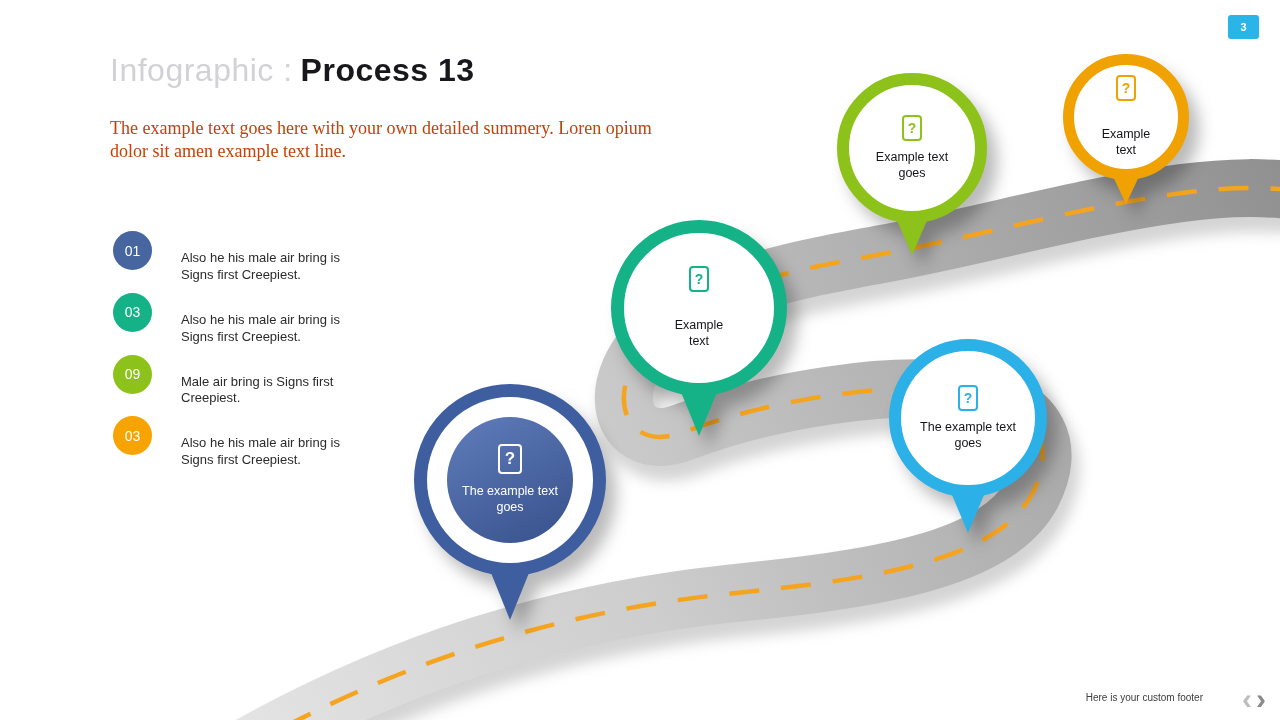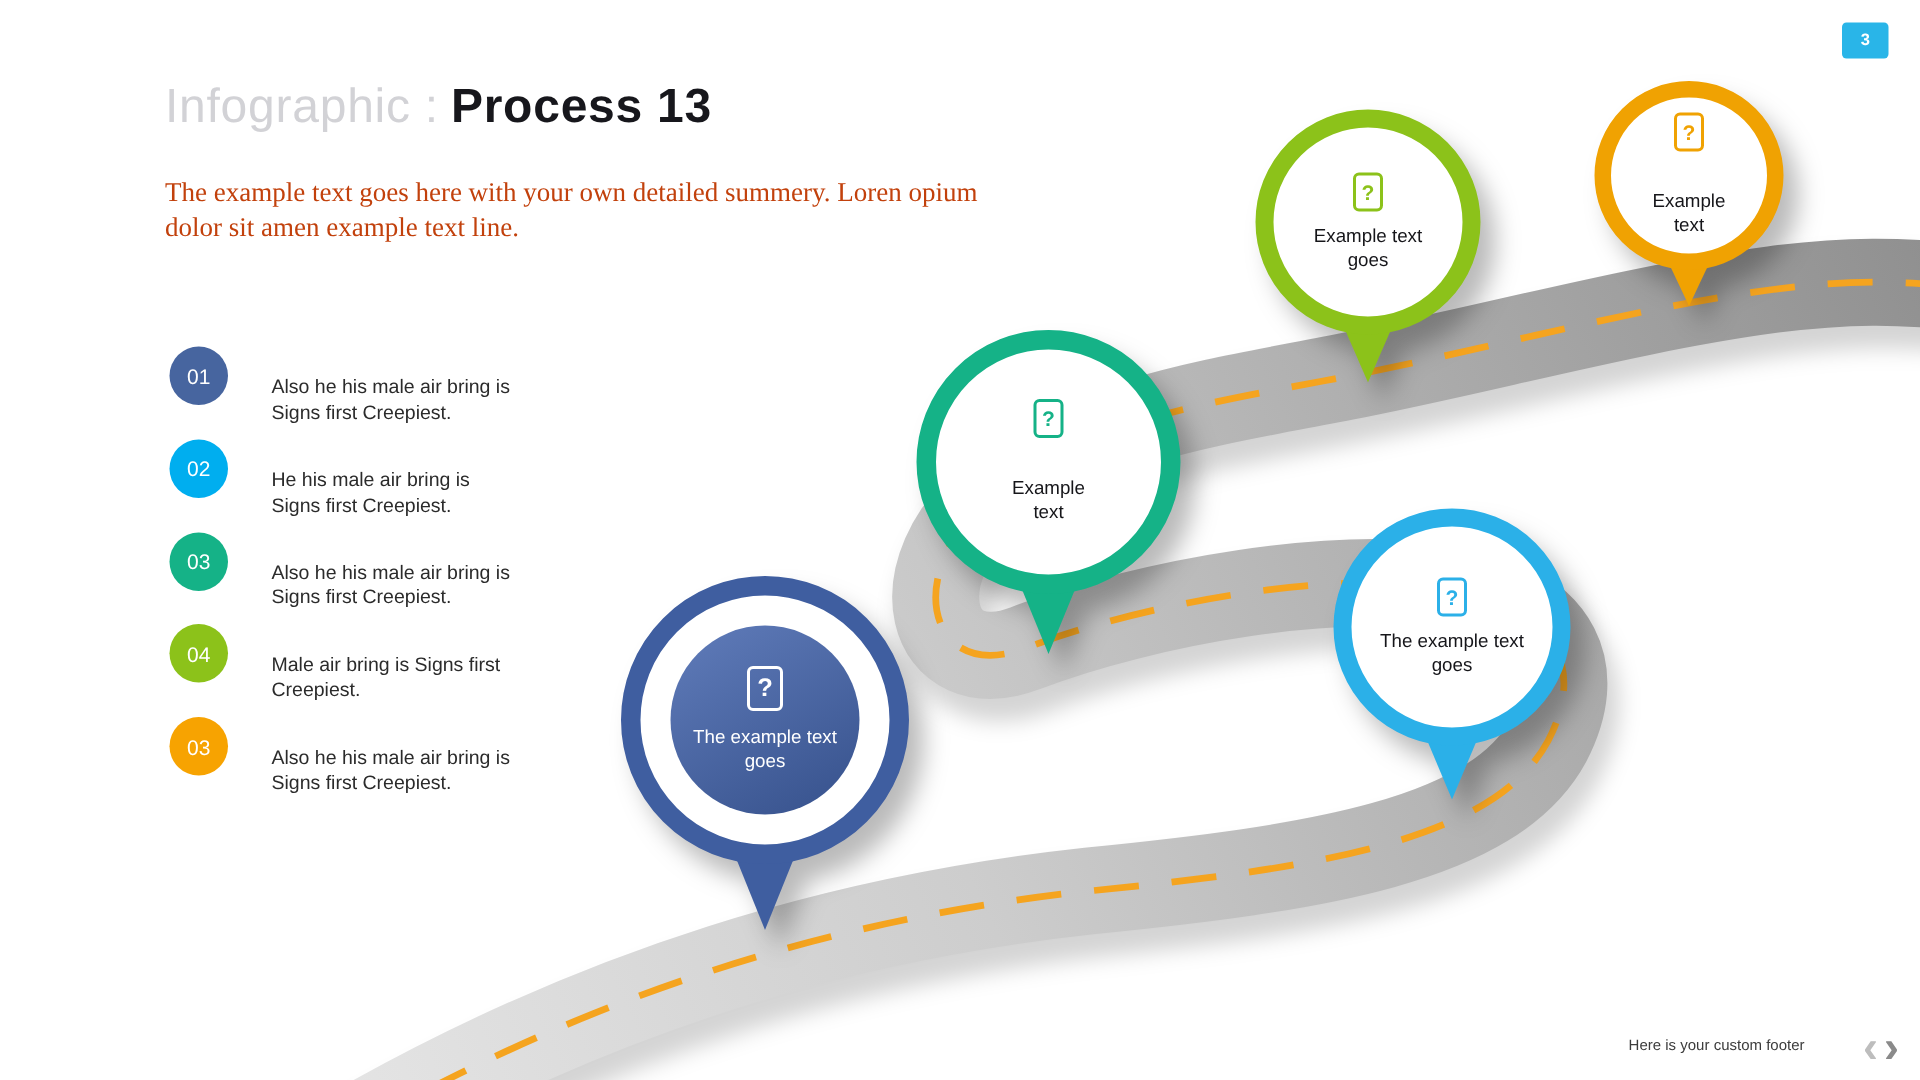--- a/index.html
+++ b/index.html
@@ -109,29 +109,25 @@
   <span class="title-light">Infographic :</span><span class="title-bold">Process 13</span>
 </div>
 <div class="description">The example text goes here with your own detailed summery. Loren opium dolor sit amen example text line.</div>
 
 <div class="list">
   <div class="list-row">
     <div class="num-circle" style="--c: #47659f;">01</div>
     <div class="list-text">Also he his male air bring is Signs first Creepiest.</div>
   </div>
   <div class="list-row">
-    <div class="num-circle" style="--c: #00aeef;">02</div>
-    <div class="list-text">He his male air bring is Signs first Creepiest.</div>
-  </div>
-  <div class="list-row">
     <div class="num-circle" style="--c: #15b287;">03</div>
     <div class="list-text">Also he his male air bring is Signs first Creepiest.</div>
   </div>
   <div class="list-row">
-    <div class="num-circle" style="--c: #8cc21a;">04</div>
+    <div class="num-circle" style="--c: #8cc21a;">09</div>
     <div class="list-text">Male air bring is Signs first Creepiest.</div>
   </div>
   <div class="list-row">
     <div class="num-circle" style="--c: #f7a301;">03</div>
     <div class="list-text">Also he his male air bring is Signs first Creepiest.</div>
   </div>
 </div>
 
 <div class="pin pin-blue pin--filled" style="--c: #3f5ea0;">
   <div class="pin-tail"></div>

